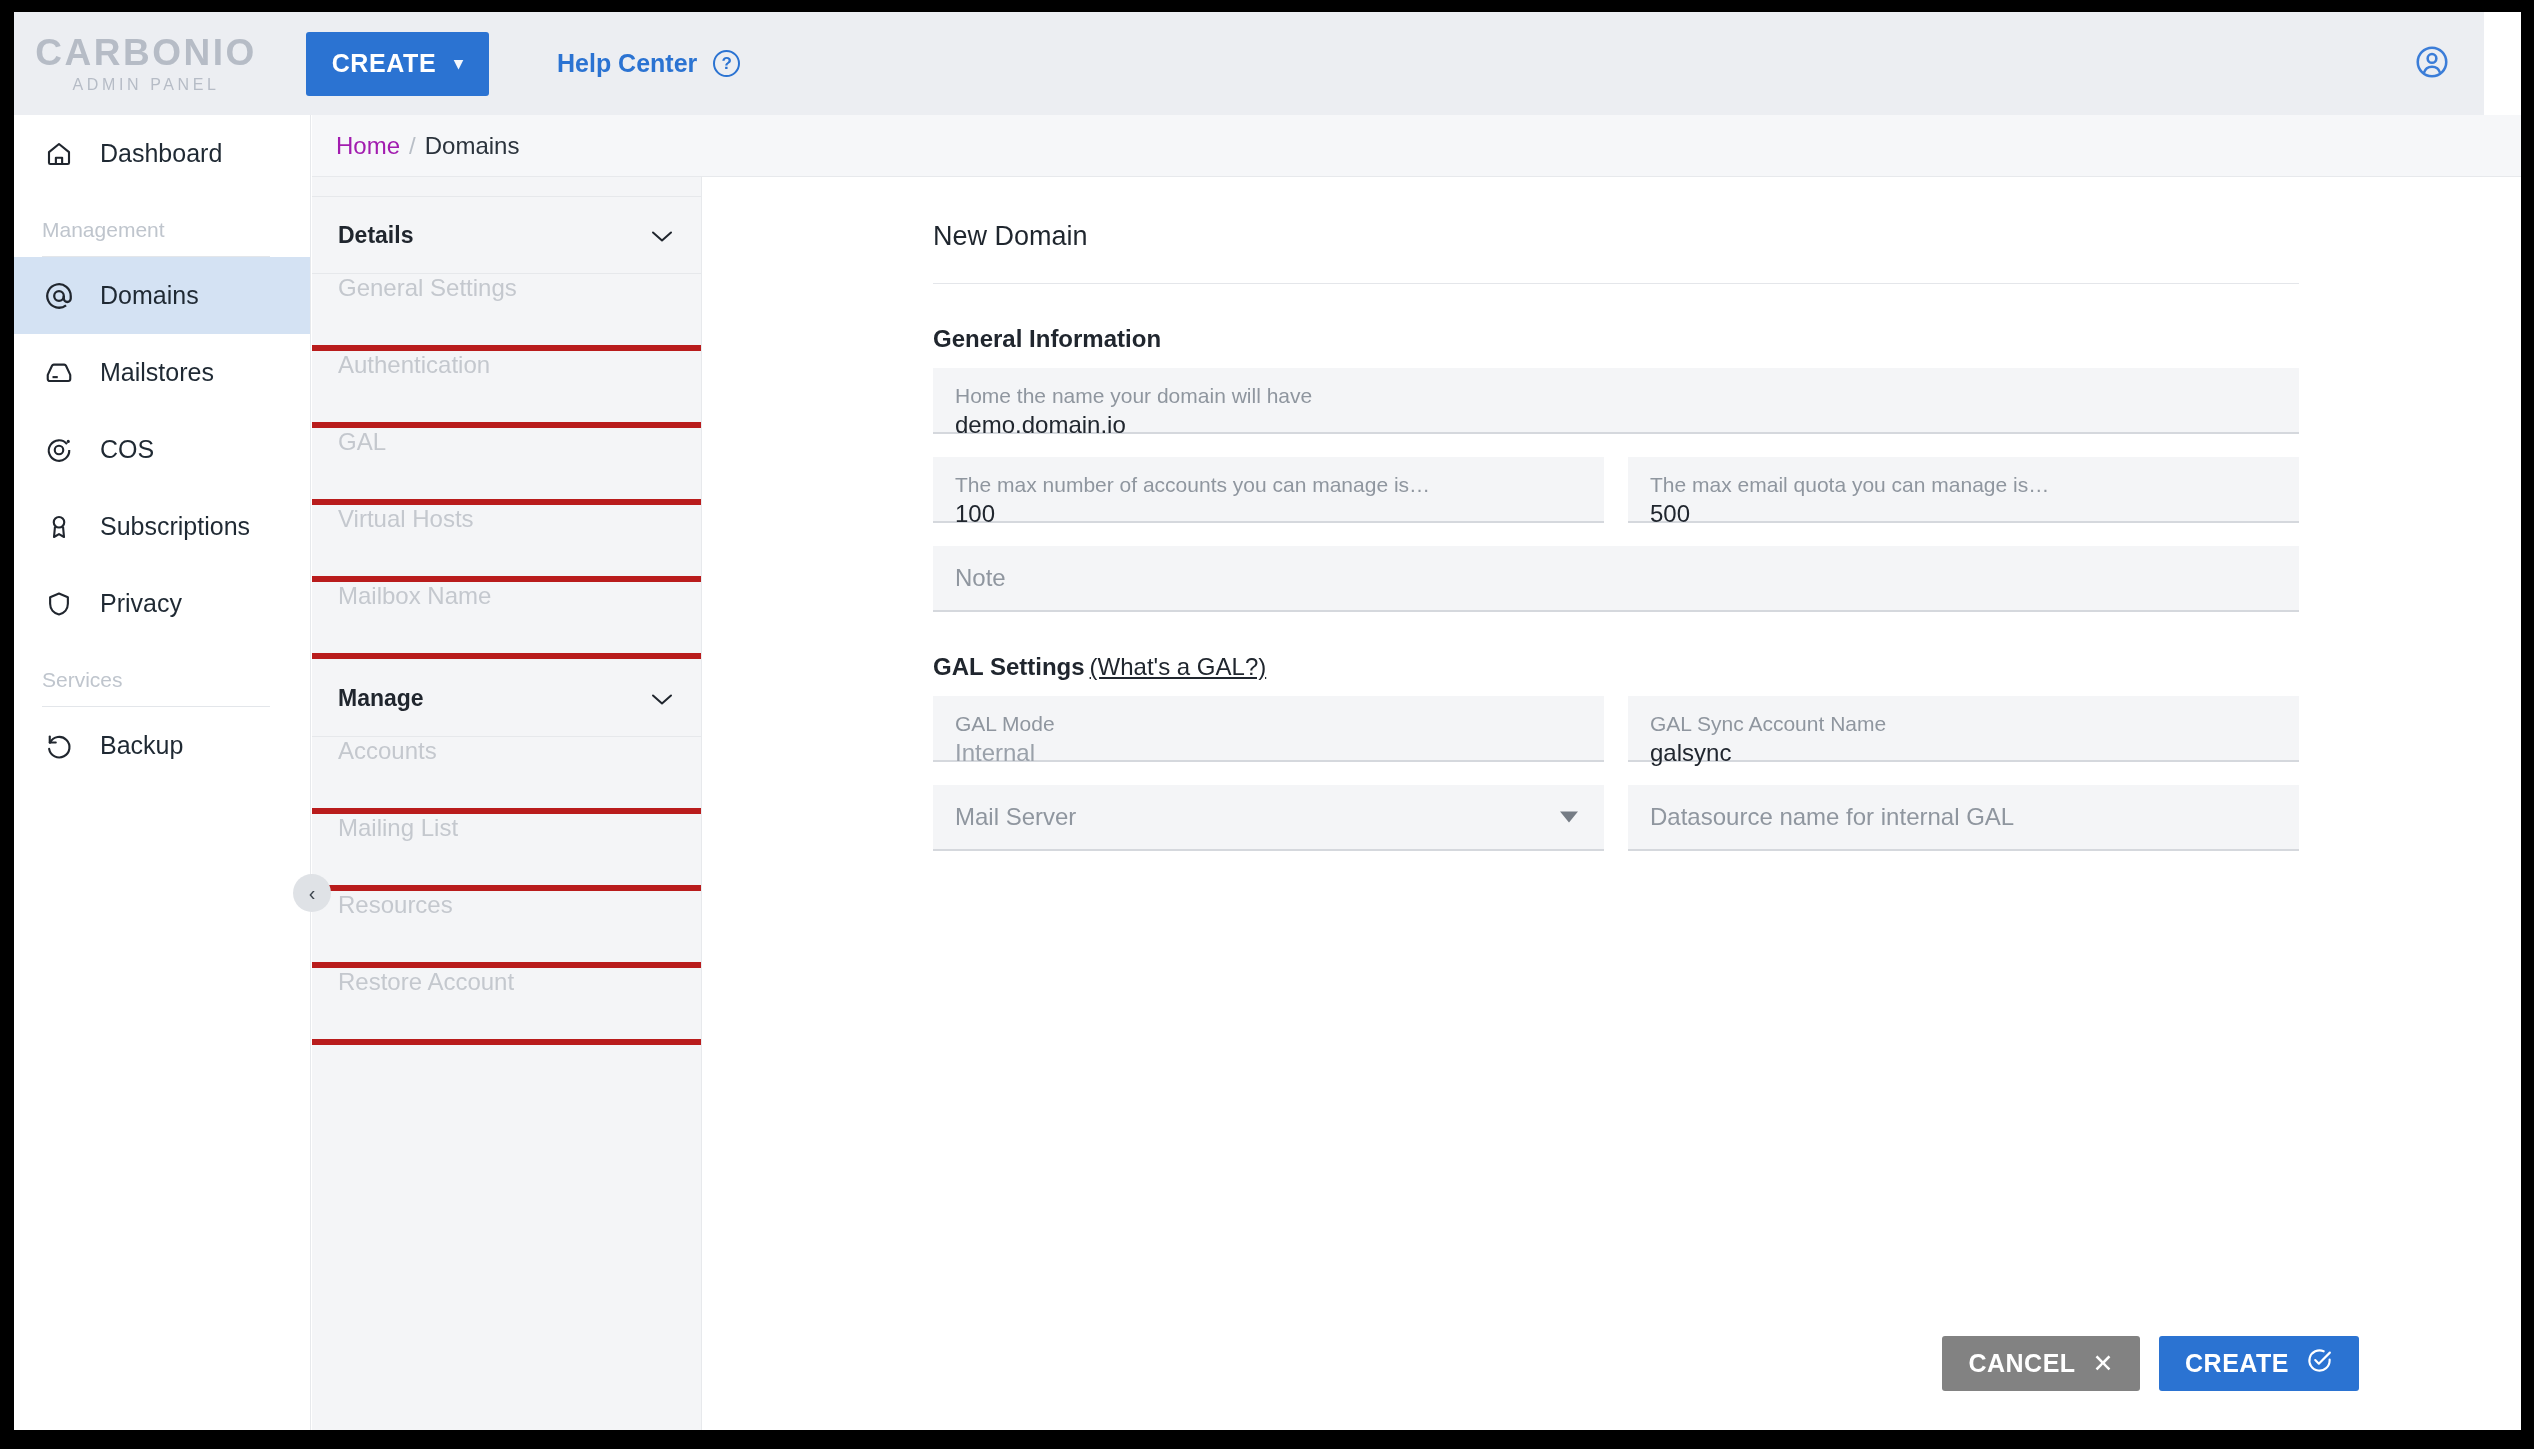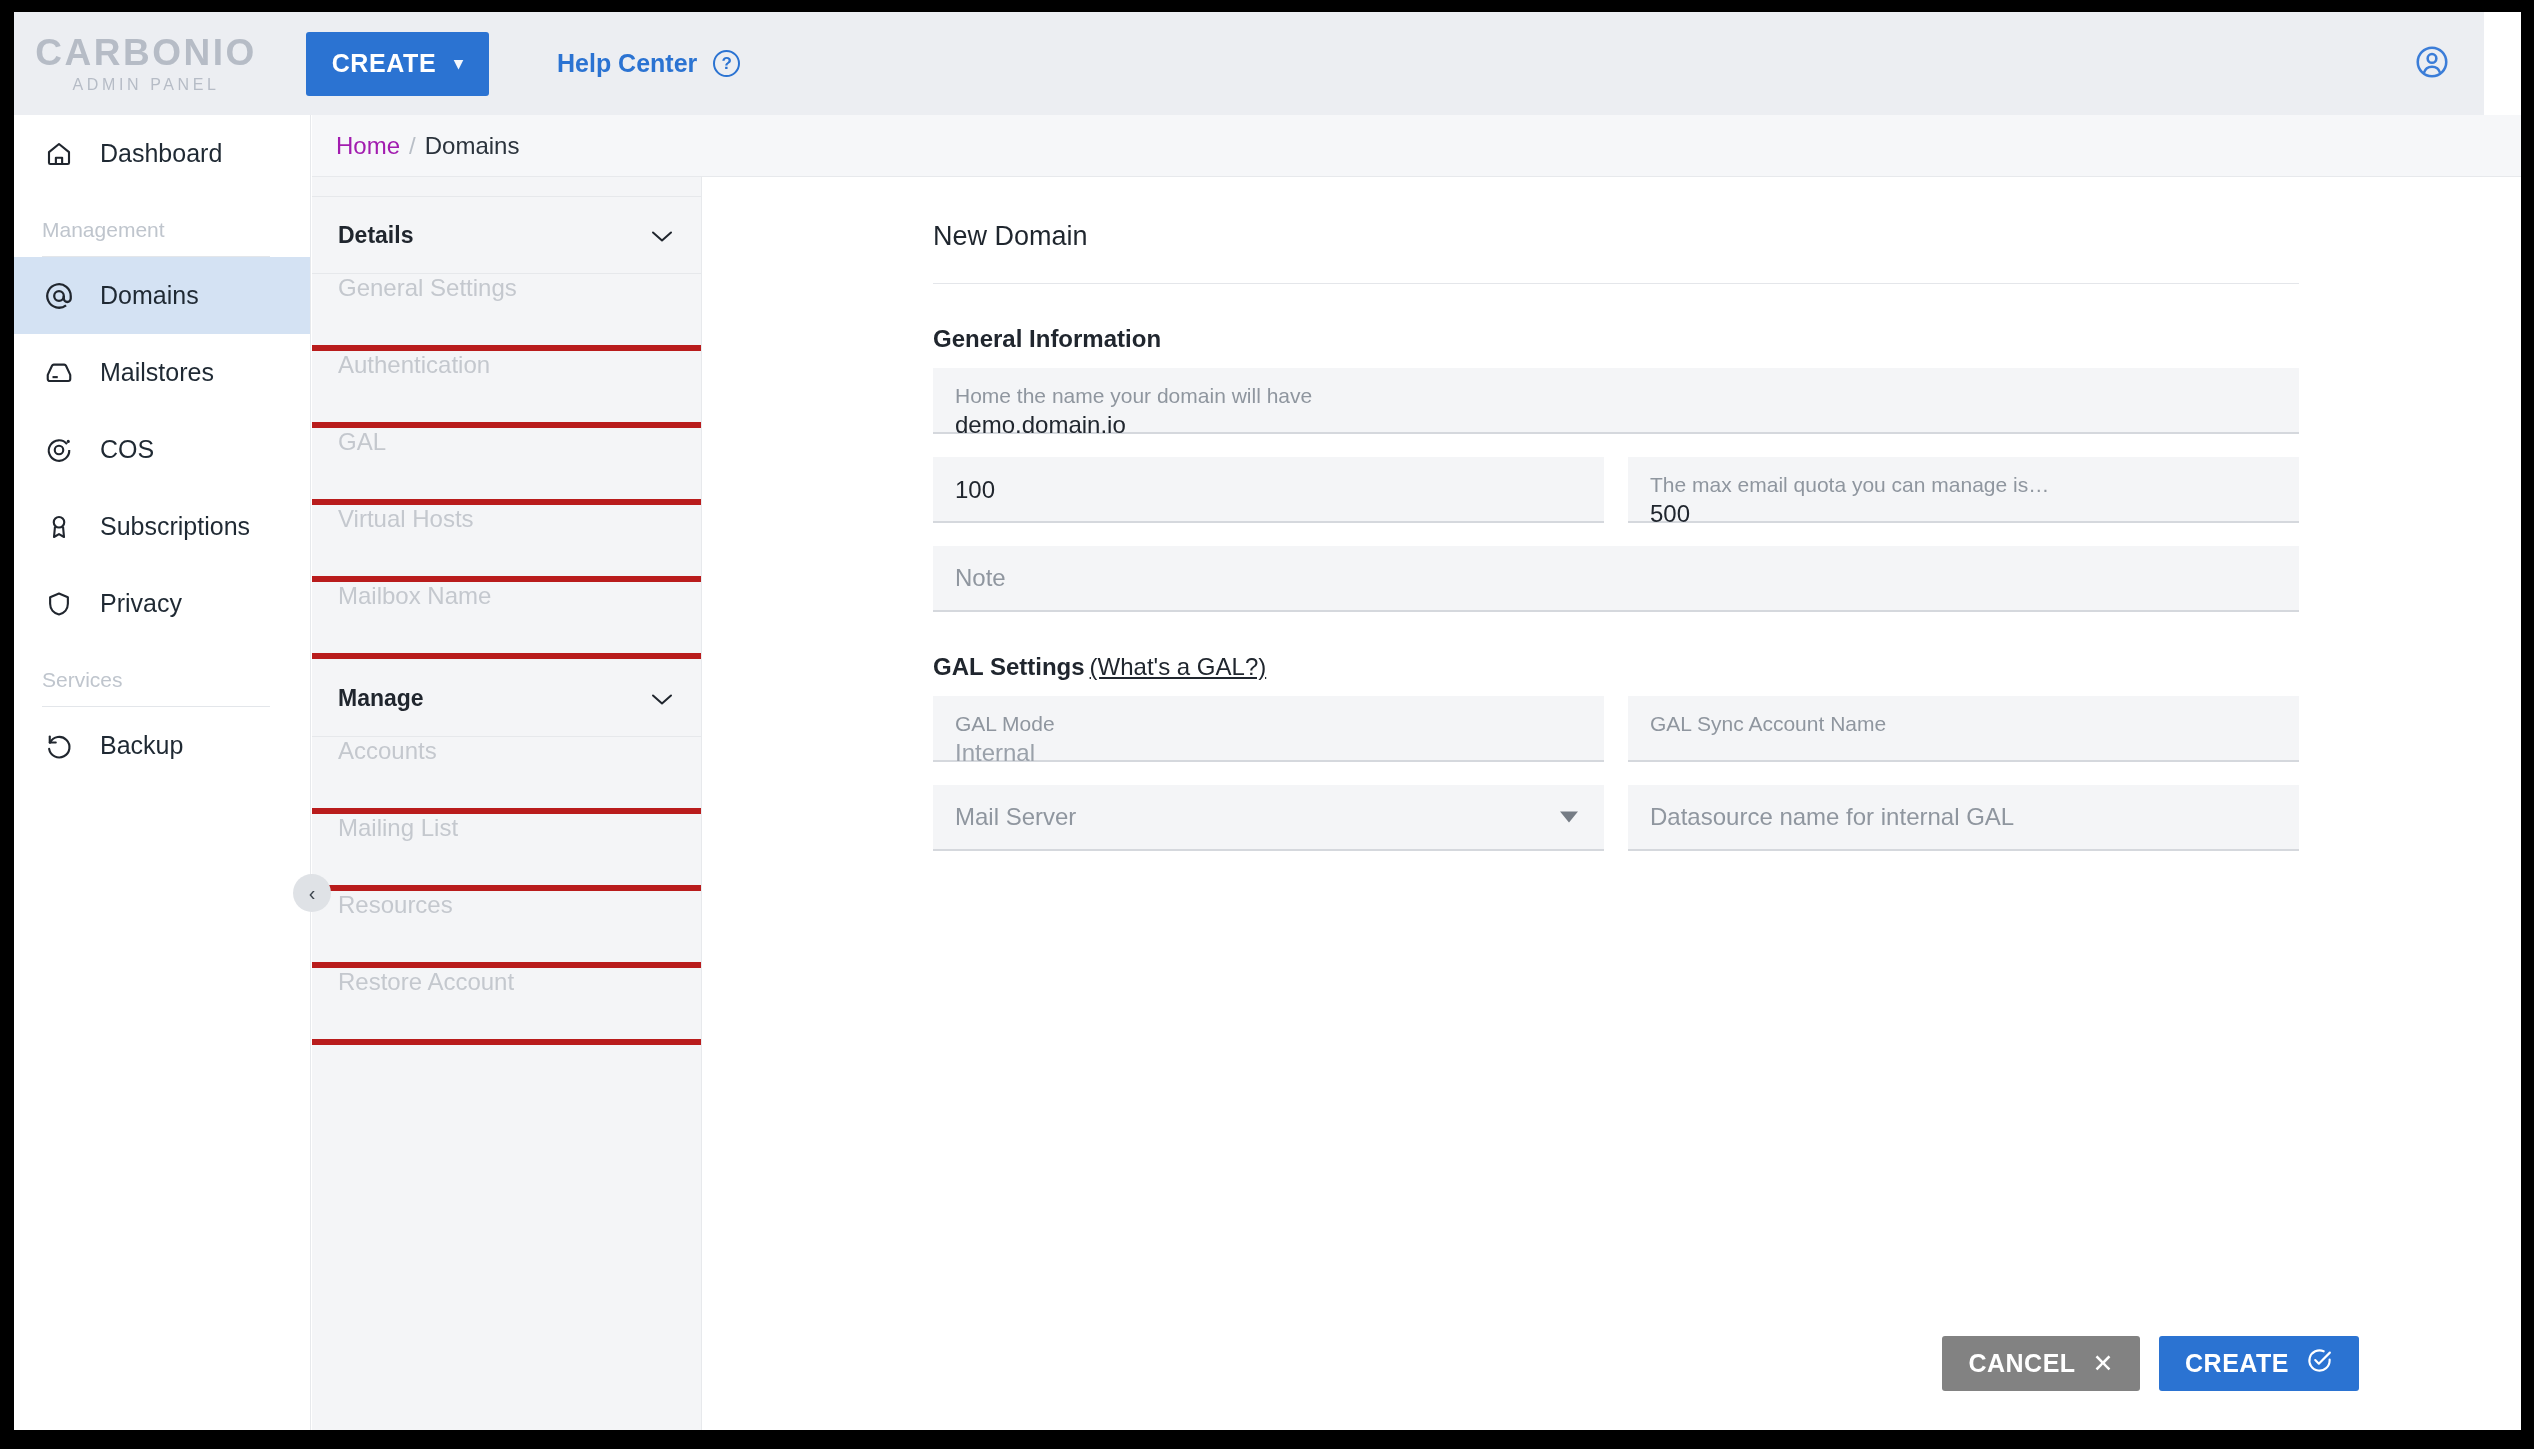--- a/index.html
+++ b/index.html
@@ -380,20 +380,21 @@
 
       <div class="sec-title">General Information</div>
 
       <div class="field">
         <div class="field-label">Home the name your domain will have</div>
         <div class="field-value">demo.domain.io</div>
       </div>
 
       <div class="row2">
         <div class="field">
+          <div class="field-label">The max number of accounts you can manage is…</div>
           <div class="field-value">100</div>
         </div>
         <div class="field">
           <div class="field-label">The max email quota you can manage is…</div>
           <div class="field-value">500</div>
         </div>
       </div>
 
       <div class="field placeholder-only mt23">
         <div class="field-label">Note</div>
@@ -403,20 +404,21 @@
         <span>GAL Settings</span><span class="gal-link">(What's a GAL?)</span>
       </div>
 
       <div class="row2" style="margin-top:0">
         <div class="field">
           <div class="field-label">GAL Mode</div>
           <div class="field-value muted">Internal</div>
         </div>
         <div class="field">
           <div class="field-label">GAL Sync Account Name</div>
+          <div class="field-value">galsync</div>
         </div>
       </div>
 
       <div class="row2">
         <div class="field placeholder-only">
           <div class="field-label">Mail Server</div>
           <span class="caret"></span>
         </div>
         <div class="field placeholder-only">
           <div class="field-label">Datasource name for internal GAL</div>

